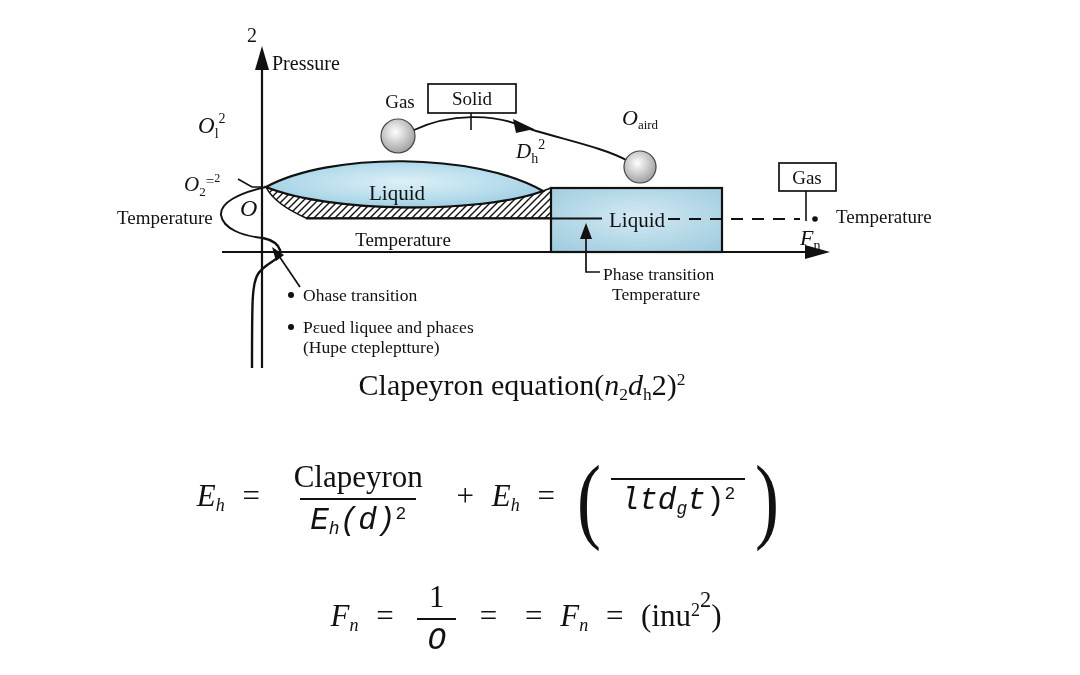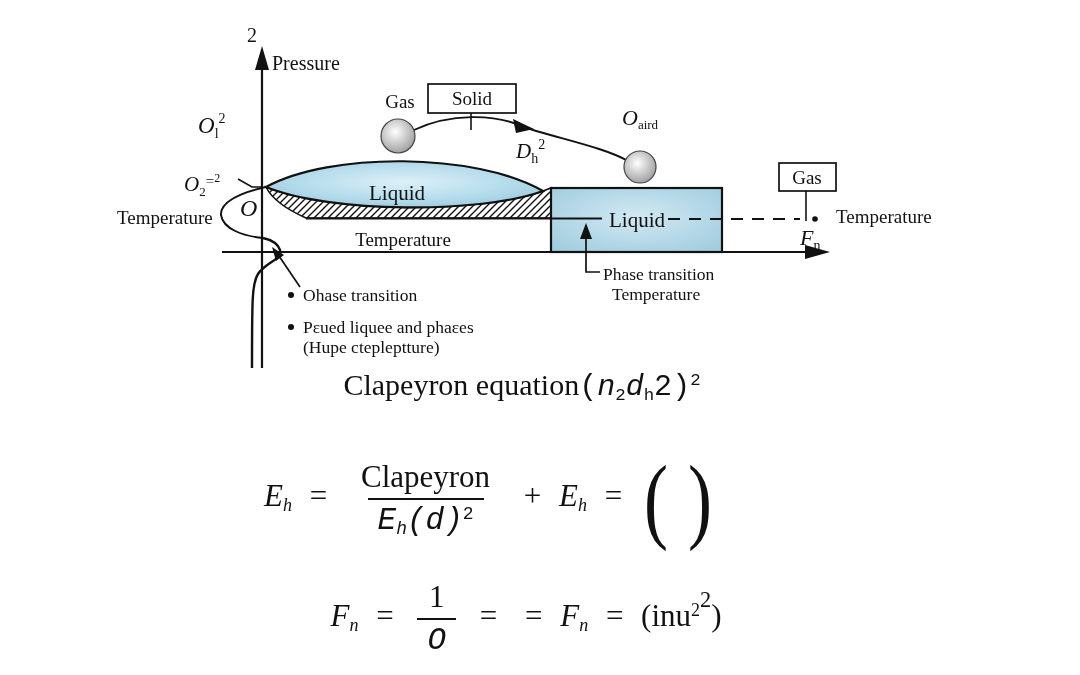--- a/index.html
+++ b/index.html
@@ -4,21 +4,21 @@
 <style>
   html,body{margin:0;padding:0;background:#ffffff;}
   body{width:1080px;height:675px;overflow:hidden;font-family:"Liberation Serif",serif;color:#111;}
   .canvas{position:relative;width:1080px;height:675px;background:#fff;}
   svg text{font-family:"Liberation Serif",serif;fill:#111;}
   .it{font-style:italic;}
   .sub{font-size:0.58em;vertical-align:-0.28em;}
   .sup{font-size:0.58em;vertical-align:0.55em;}
   .supsup{font-size:0.72em;vertical-align:0.85em;}
   .title{position:absolute;top:368px;left:0;width:1080px;text-align:center;font-size:30px;transform:translateX(-18px);}
-  .title .mathgroup{font-family:Liberation Mono, monospace;}
+  .title .mathgroup{}
   .eq{position:absolute;left:0;width:1080px;text-align:center;font-size:31px;}
   .eq1{top:456px;transform:translateX(-50px);}
   .eq2{top:578px;transform:translateX(-14px);}
   .frac{display:inline-flex;flex-direction:column;align-items:center;vertical-align:middle;margin:0 6px;line-height:1.15;}
   .frac .num{padding:1px 10px 3px 10px;}
   .frac .den{border-top:2.5px solid #111;padding:3px 10px 1px 10px;font-family:Liberation Mono, monospace;}
   .op{margin:0 10px;}
   .paren-group{display:inline-flex;align-items:center;vertical-align:middle;}
   .bigp{font-size:96px;font-weight:400;line-height:0.9;transform:scaleX(0.75);display:inline-block;}
 </style>
@@ -123,20 +123,21 @@
     <span class="frac">
       <span class="num">Clapeyron</span>
       <span class="den"><span class="it">E</span><span class="sub it">h</span><span class="it">(d)</span><span class="sup">2</span></span>
     </span>
     <span class="op">+</span>
     <span class="it">E</span><span class="sub it">h</span>
     <span class="op">=</span>
     <span class="paren-group">
       <span class="bigp">(</span>
       <span class="frac">
+        <span class="den"><span class="it">ltd</span><span class="sub it">g</span><span class="it">t</span><span>)</span><span class="sup">2</span></span>
       </span>
       <span class="bigp">)</span>
     </span>
   </div>
 
   <div class="eq eq2">
     <span class="it">F</span><span class="sub it">n</span>
     <span class="op">=</span>
     <span class="frac">
       <span class="num">1</span>

